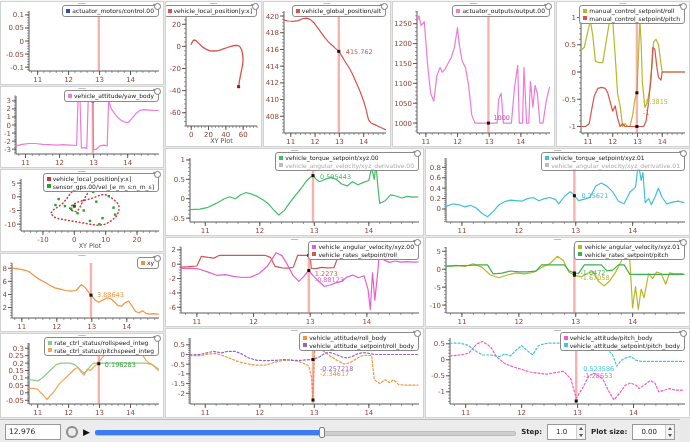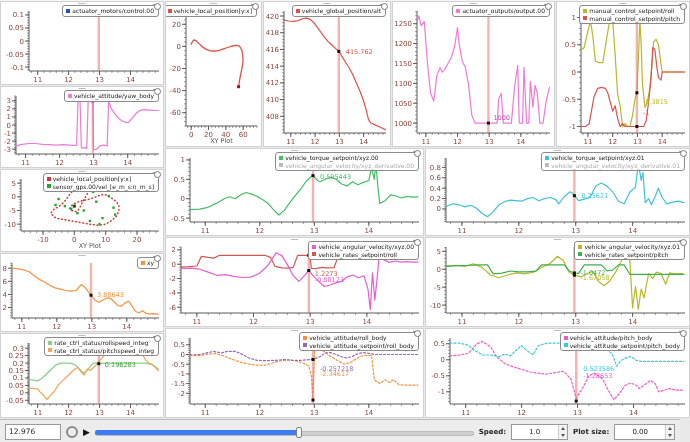--- a/index.html
+++ b/index.html
@@ -17,21 +17,21 @@
   .timeline{position:absolute;left:0;top:418px;width:680px;height:24px;background:#ececec;border-top:1px solid #bdbdbd;display:flex;align-items:center;gap:5px;padding:0 5px;box-sizing:border-box;}
   .time-field{width:48px;height:14px;border:1px solid #9a9a9a;background:#fff;font-size:7.5px;font-family:inherit;padding:0 3px;color:#222;box-sizing:content-box;}
   .loop-ring{width:8px;height:8px;border:2px solid #8a8a8a;border-radius:50%;flex:none;}
   .play{font-size:9px;color:#111;line-height:10px;flex:none;}
   .slider{flex:1;position:relative;height:14px;}
   .groove{position:absolute;left:0;right:0;top:6px;height:3px;background:#cfcfcf;border:1px solid #bdbdbd;border-radius:2px;}
   .fill{position:absolute;left:0;top:5px;height:5px;background:#3d7bf5;border-radius:2px;}
   .handle{position:absolute;top:2px;width:6px;height:11px;background:#fafafa;border:1px solid #808080;border-radius:2px;box-sizing:border-box;}
   .tl-label{font-size:7px;font-weight:bold;color:#222;white-space:nowrap;flex:none;}
   .spin{display:flex;align-items:stretch;height:14px;border:1px solid #9a9a9a;background:#fff;flex:none;}
-  .spin .val{font-size:7px;padding:0 17px;display:flex;align-items:center;min-width:12px;color:#222;}
+  .spin .val{font-size:7px;padding:0 8px;display:flex;align-items:center;min-width:12px;color:#222;}
   .arrows{display:flex;flex-direction:column;justify-content:space-between;padding:2px 2px;border-left:1px solid #ccc;background:#f2f2f2;}
   .arr-up{width:0;height:0;border-left:2.5px solid transparent;border-right:2.5px solid transparent;border-bottom:3px solid #555;}
   .arr-dn{width:0;height:0;border-left:2.5px solid transparent;border-right:2.5px solid transparent;border-top:3px solid #555;}
 </style>
 </head>
 <body>
 
 <div id="app">
   <div class="plot" style="left:0;top:0;width:164px;height:84px;">
       <svg width="162" height="82" style="position:absolute;left:0;top:0">
@@ -1381,21 +1381,21 @@
 
   <div class="timeline">
     <input class="time-field" readonly="" value="12.976" style="">
     <span class="loop-ring"></span>
     <span class="play"><span>▶</span></span>
     <div class="slider">
       <div class="groove"></div>
       <div class="fill" id="sl-fill" style="width: 54%;"></div>
       <div class="handle" id="sl-handle" style="left: calc(54% - 3px);"></div>
     </div>
-    <span class="tl-label">Speed:</span>
+    <span class="tl-label">Step:</span>
     <span class="spin">
       <span class="val">1.0</span>
       <span class="arrows">
           <span class="arr-up"></span>
           <span class="arr-dn"></span>
         </span>
     </span>
     <span class="tl-label">Plot size:</span>
     <span class="spin">
       <span class="val">0.00</span>

